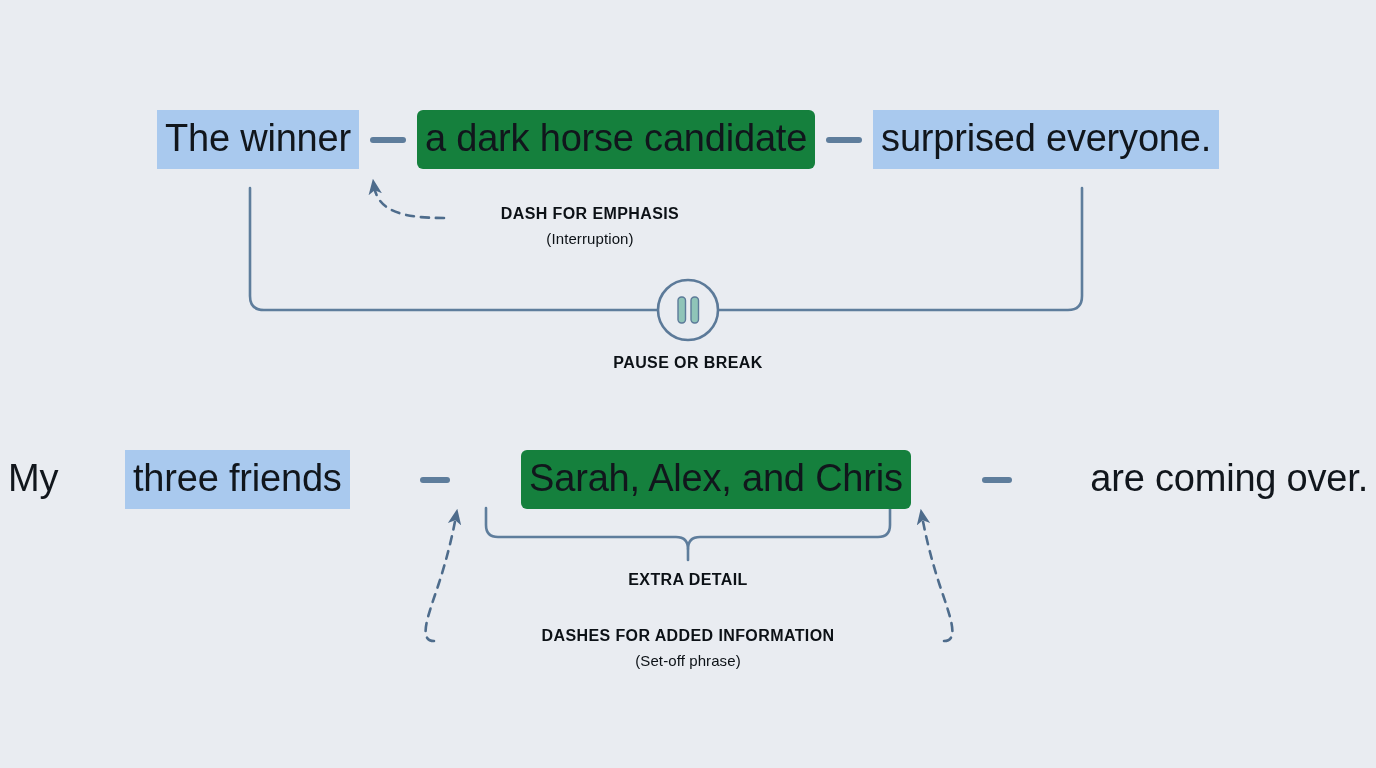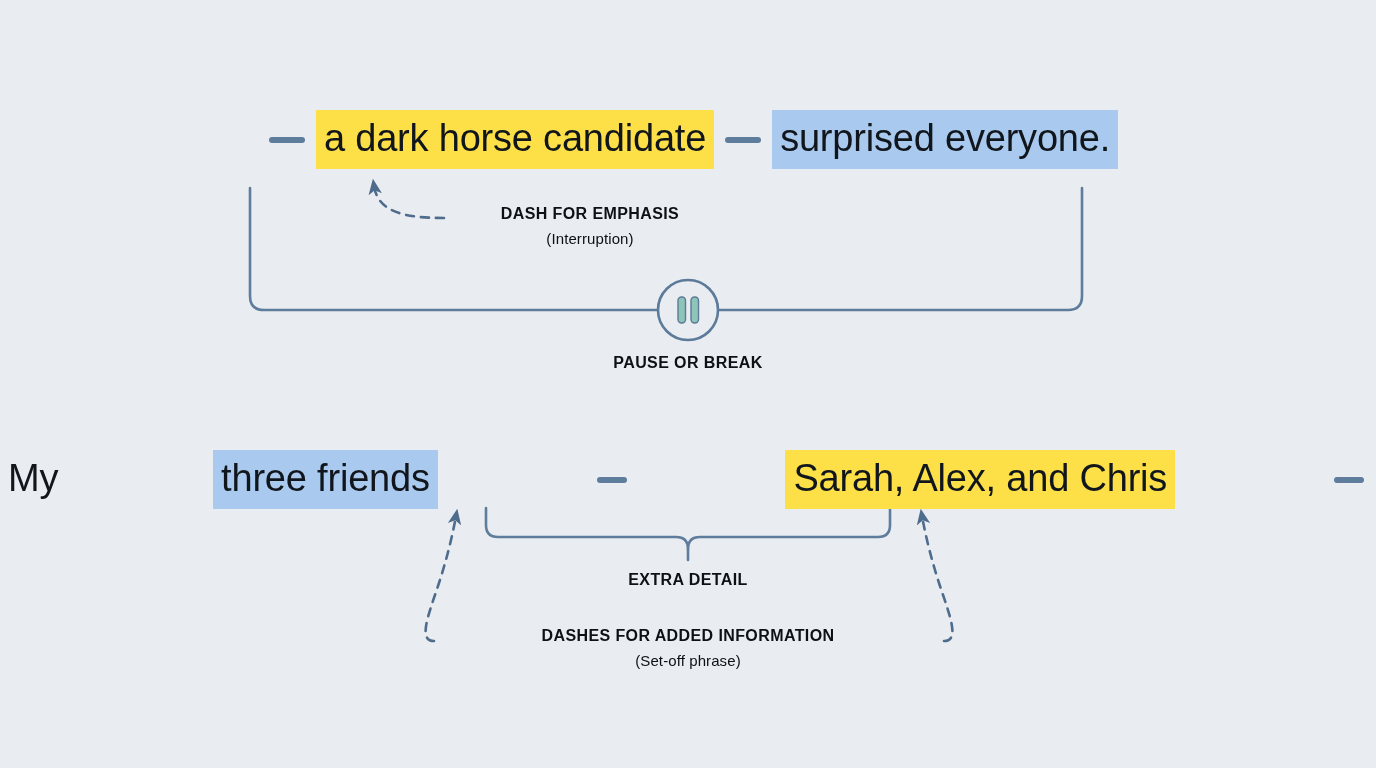--- a/index.html
+++ b/index.html
@@ -42,21 +42,21 @@
   #sentence-row-2 { left: 0; top: 450px; width: 1376px; justify-content: space-between; }
 
   .seg {
     font-size: 38px;
     line-height: 1;
     color: #11161c;
     padding: 9px 8px 12px 8px;
     letter-spacing: -0.2px;
   }
   .seg.hl-blue  { background: #a9c9ee; }
-  .seg.hl-green { background: #fde047; }
+  .seg.hl-green { background: #15803d; border-radius: 6px; }
   .seg.plain    { background: transparent; }
 
   .em-dash {
     display: inline-block;
     width: 36px;
     height: 6px;
     border-radius: 3px;
     background: #5e7d9c;
     margin: 0 11px;
     flex: 0 0 auto;
@@ -125,20 +125,21 @@
     <g>
       <path d="M434,641 C418,641 428,616 438,586 C446,562 452,538 456,516" fill="none" stroke="#4e6c8c" stroke-width="2.6" stroke-dasharray="8 7" stroke-linecap="round" marker-end="url(#arrowhead)"></path>
     </g>
 
     <g>
       <path d="M944,641 C960,641 950,616 940,586 C932,562 926,538 922,516" fill="none" stroke="#4e6c8c" stroke-width="2.6" stroke-dasharray="8 7" stroke-linecap="round" marker-end="url(#arrowhead)"></path>
     </g>
   </svg>
 
   <div class="sentence-row" id="sentence-row-1">
+    <span class="seg hl-blue">The winner</span>
     <span class="em-dash"></span>
     <span class="seg hl-green">a dark horse candidate</span>
     <span class="em-dash"></span>
     <span class="seg hl-blue">surprised everyone.</span>
   </div>
 
   <div class="label" id="label-emphasis">
     <span class="l-main">DASH FOR EMPHASIS</span>
     <span class="l-sub">(Interruption)</span>
   </div>
@@ -146,20 +147,21 @@
   <div class="label" id="label-pause">
     <span class="l-main">PAUSE OR BREAK</span>
   </div>
 
   <div class="sentence-row" id="sentence-row-2">
     <span class="seg plain">My</span>
     <span class="seg hl-blue">three friends</span>
     <span class="em-dash"></span>
     <span class="seg hl-green">Sarah, Alex, and Chris</span>
     <span class="em-dash"></span>
+    <span class="seg plain">are coming over.</span>
   </div>
 
   <div class="label" id="label-extra-detail">
     <span class="l-main">EXTRA DETAIL</span>
   </div>
 
   <div class="label" id="label-added-info">
     <span class="l-main">DASHES FOR ADDED INFORMATION</span>
     <span class="l-sub">(Set-off phrase)</span>
   </div>

